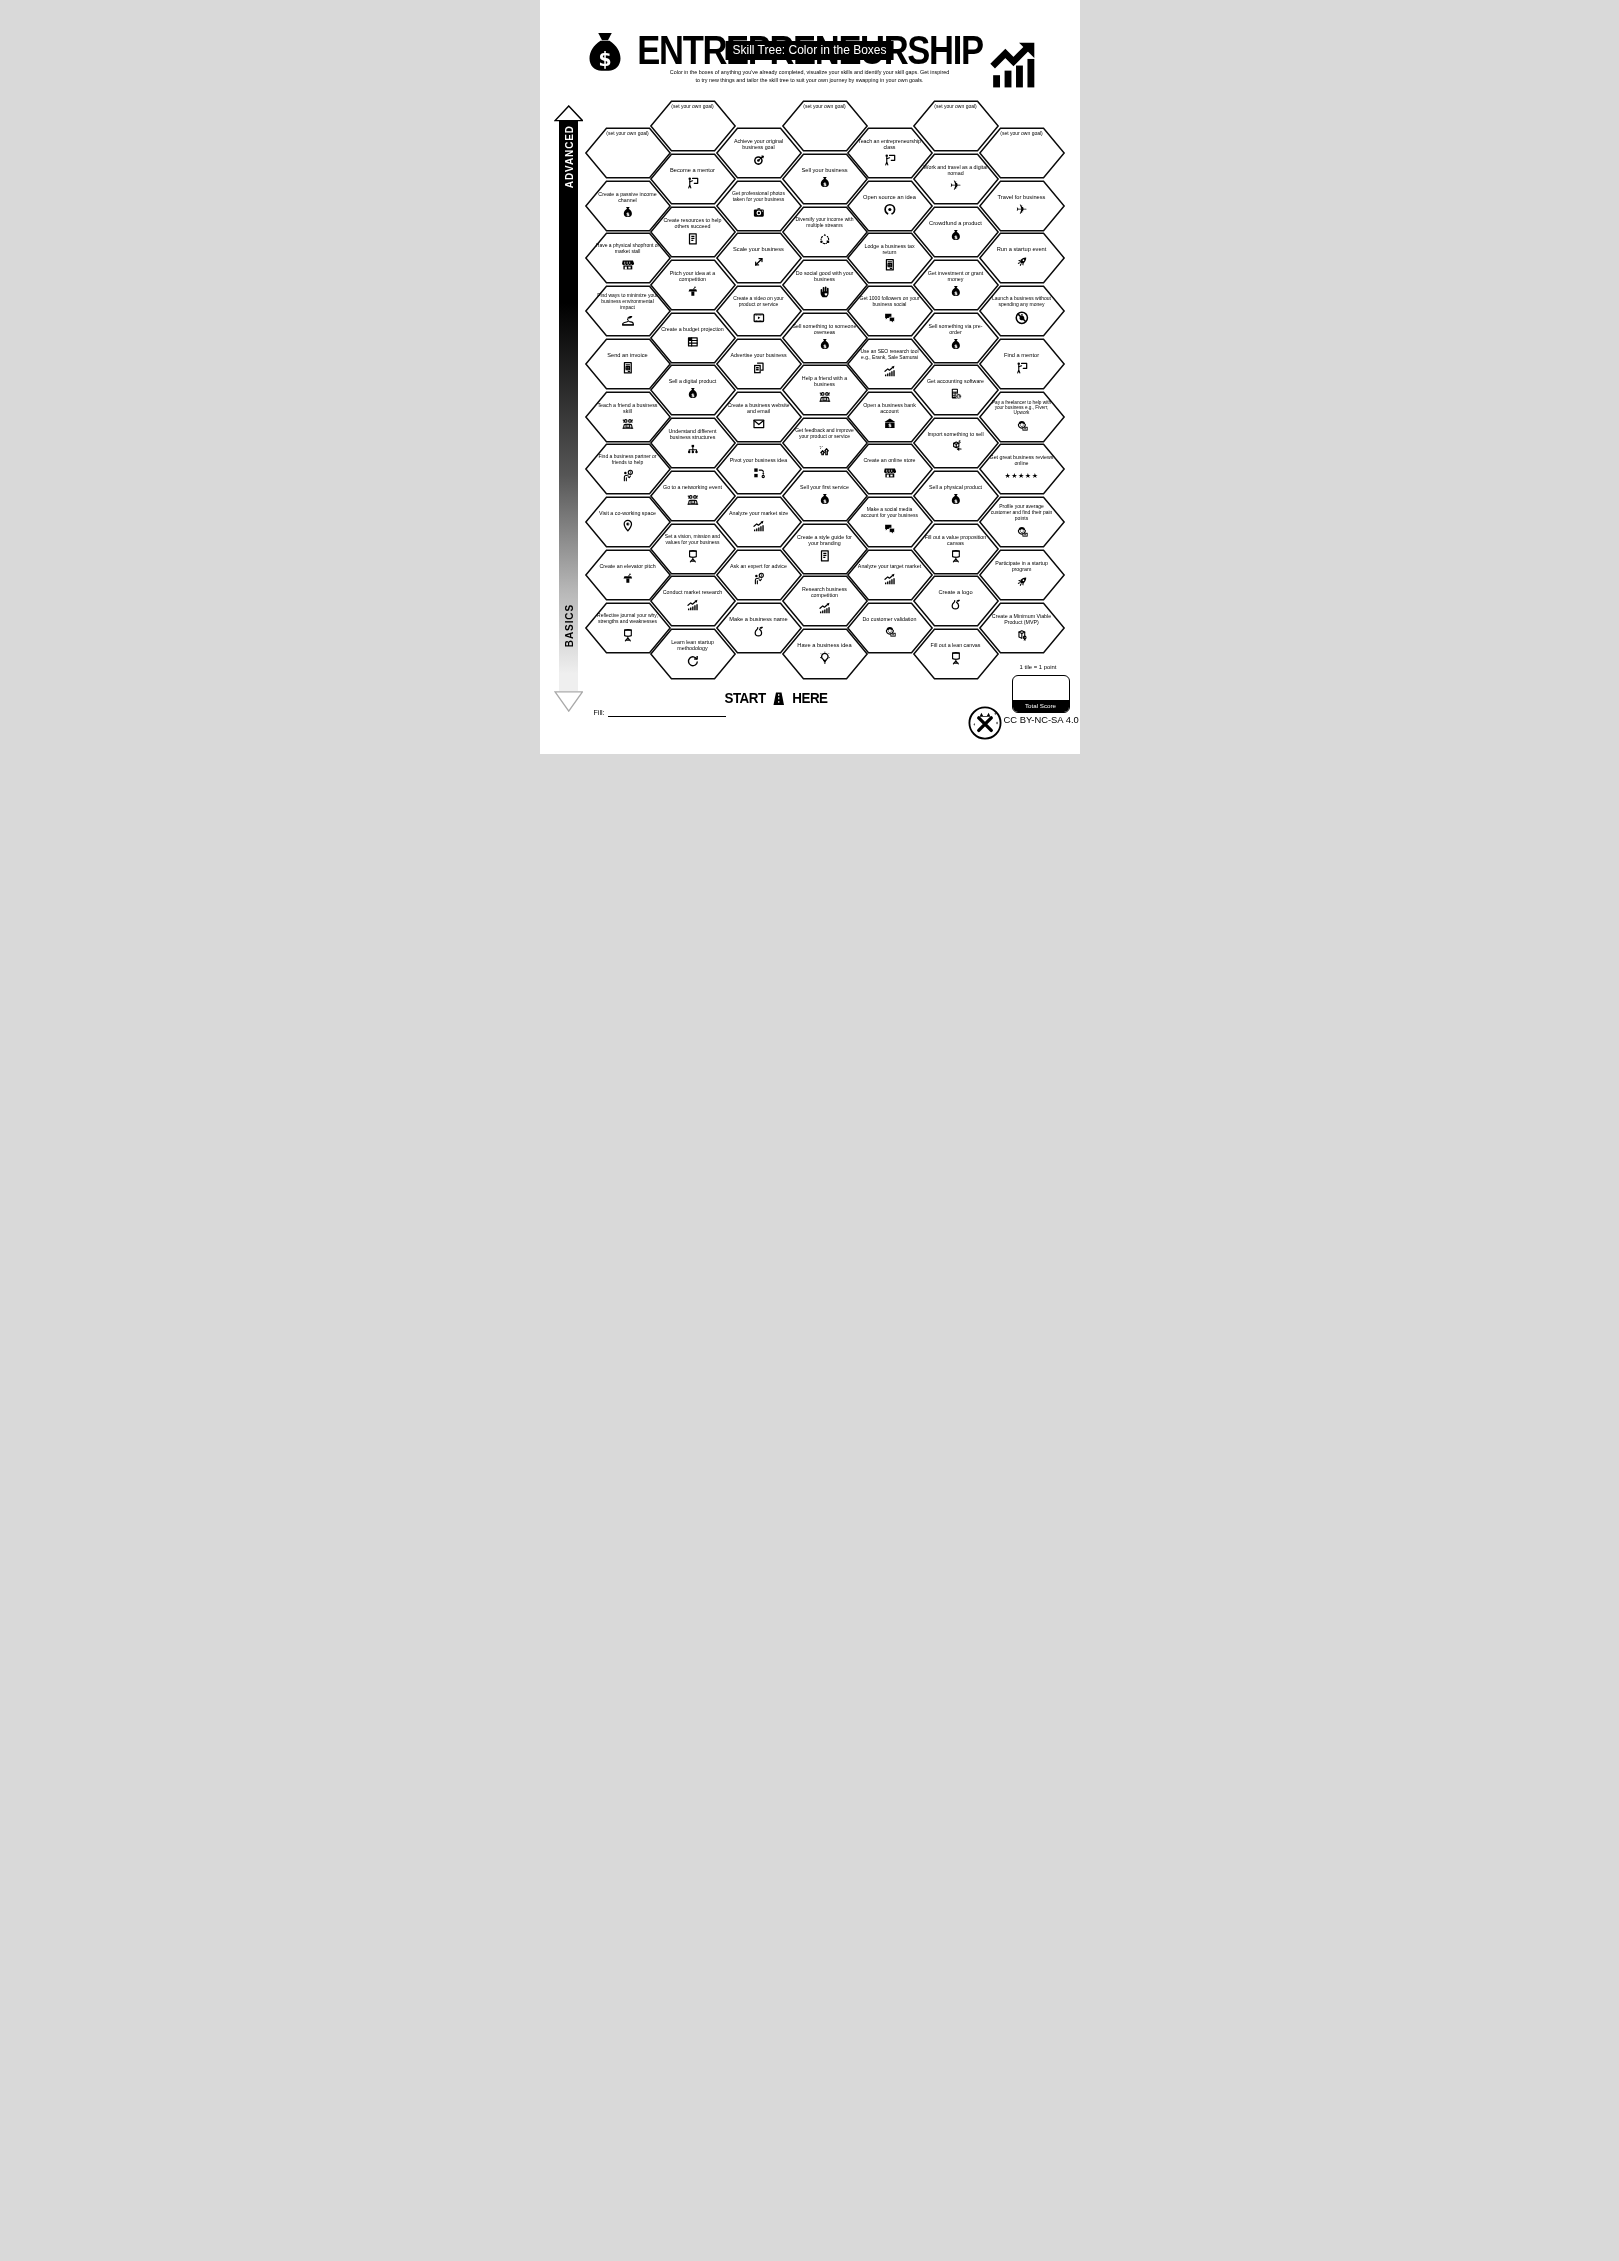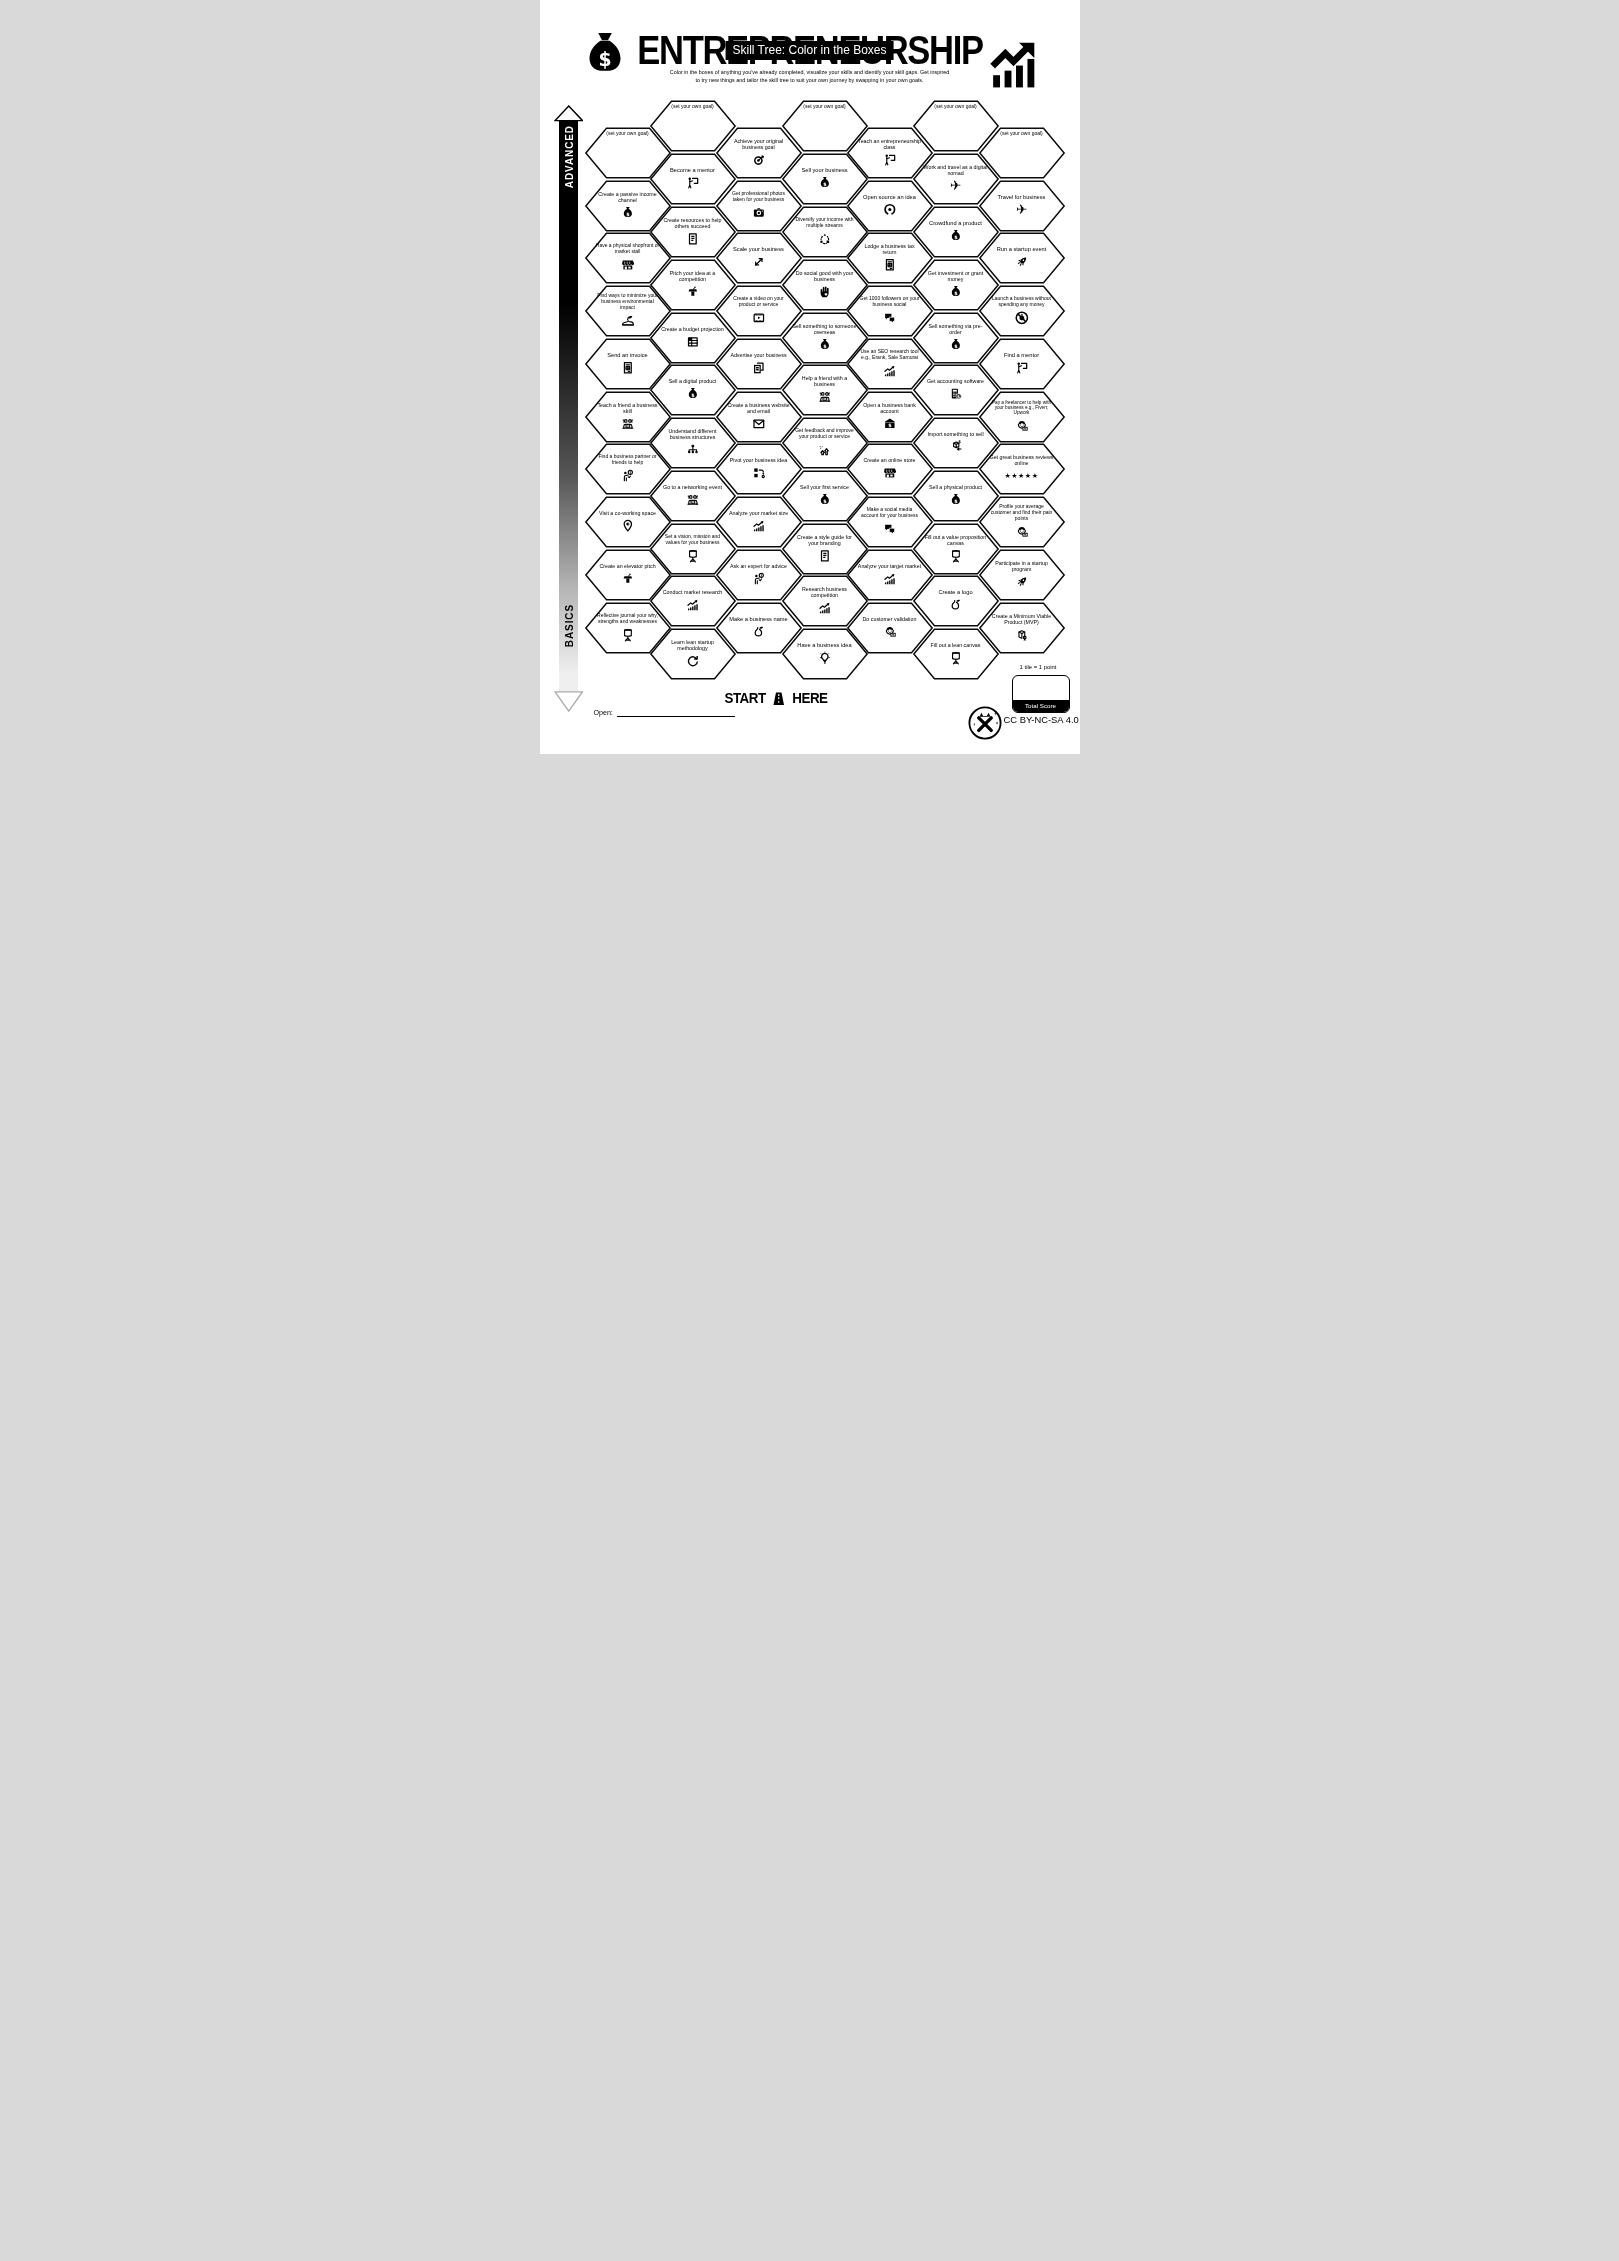--- a/index.html
+++ b/index.html
@@ -1220,21 +1220,21 @@
     <span style="display:inline-flex;">
         <svg width="17.5" height="17.5" viewBox="0 0 24 24">
           <path d="M8.2 3.4h7.6l3.4 17.2H4.8z" fill="#000"></path>
           <path d="M12 5.6v2.6M12 10v3M12 15v3.4" stroke="#fff" stroke-width="1.5" stroke-dasharray="2.6 2"></path>
         </svg>
       </span>
     <span class="start-word">HERE</span>
   </div>
 
   <div class="name-row">
-    <span>Open:</span>
+    <span>Fill:</span>
     <span class="name-line"></span>
   </div>
 
   <div class="tile-note">1 tile = 1 point</div>
   <div class="score-box">
     <div class="score-band">Total Score</div>
   </div>
 
   <div class="mq-logo"><svg width="34" height="34" viewBox="0 0 24 24">
         <circle cx="12" cy="12" r="11" fill="#fff" stroke="#000" stroke-width="1.3"></circle>

